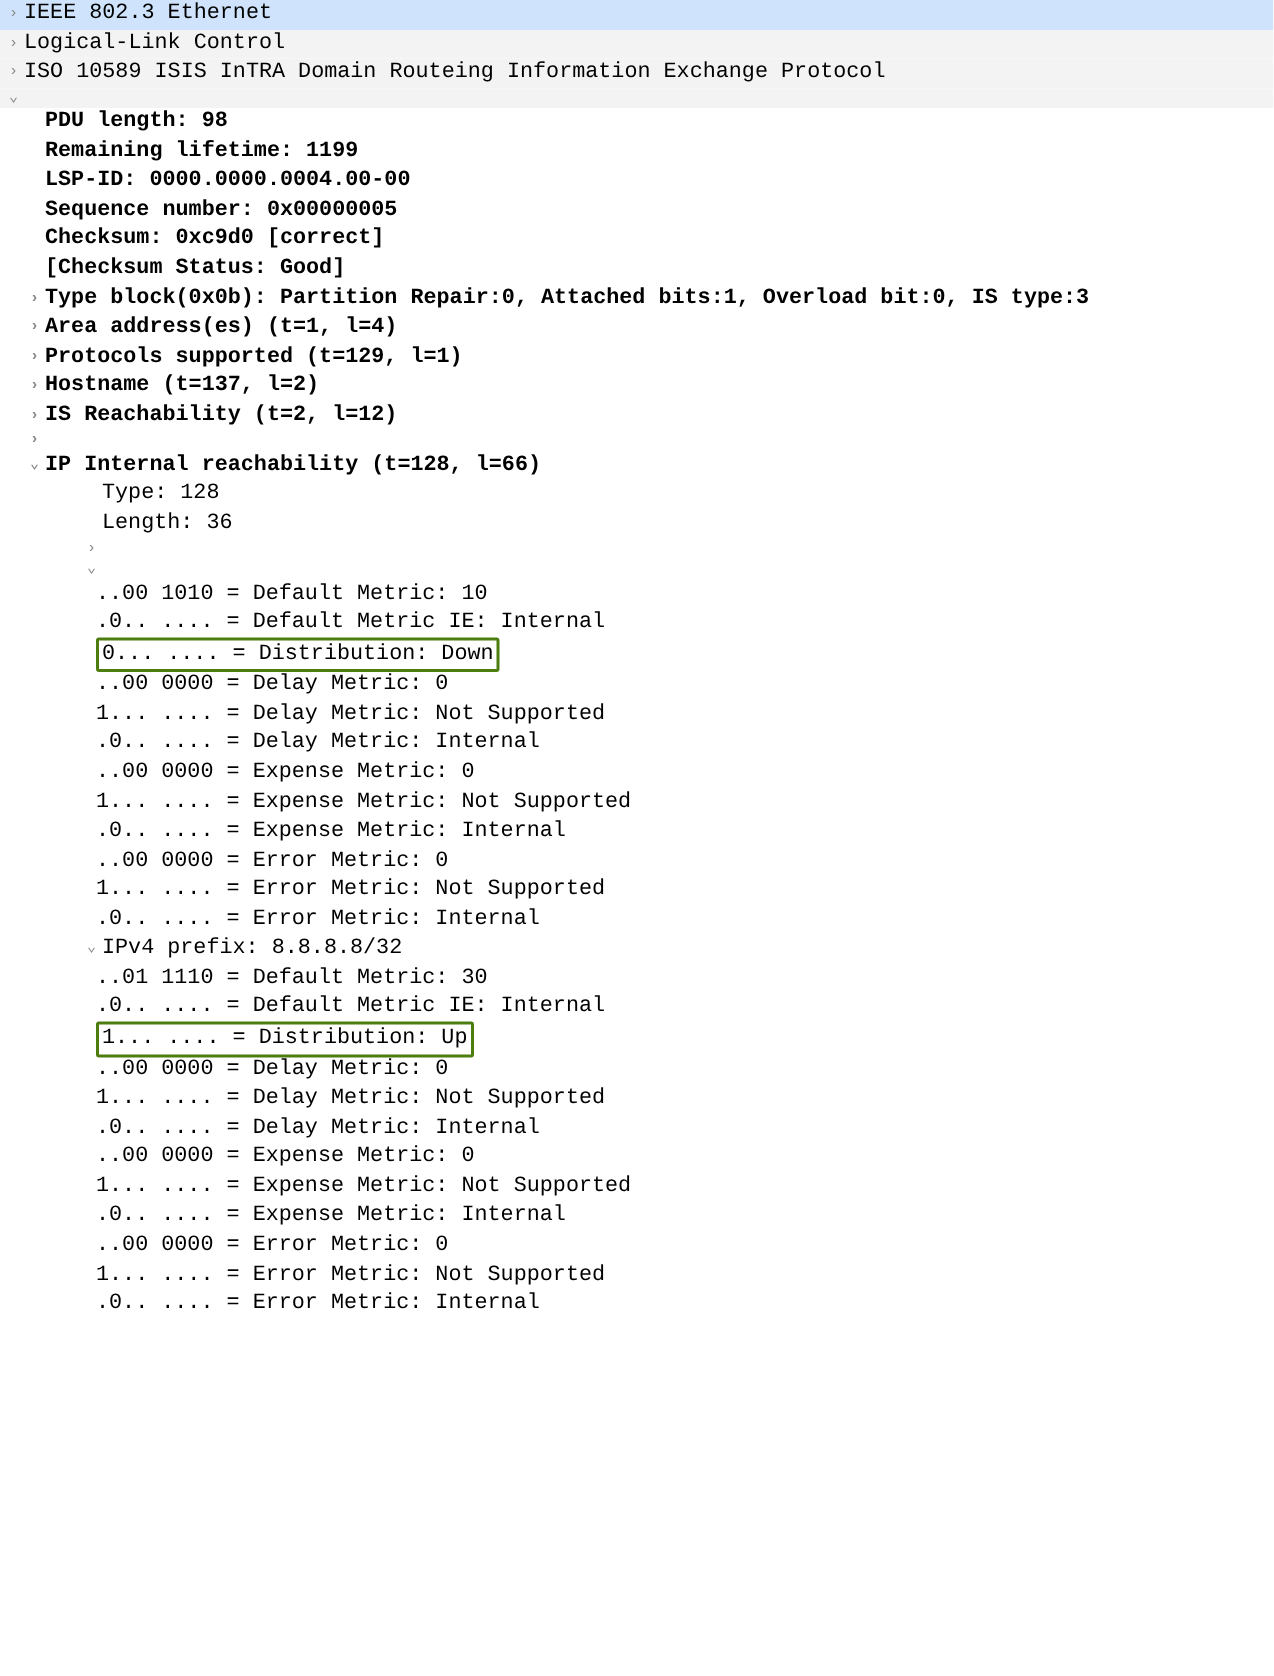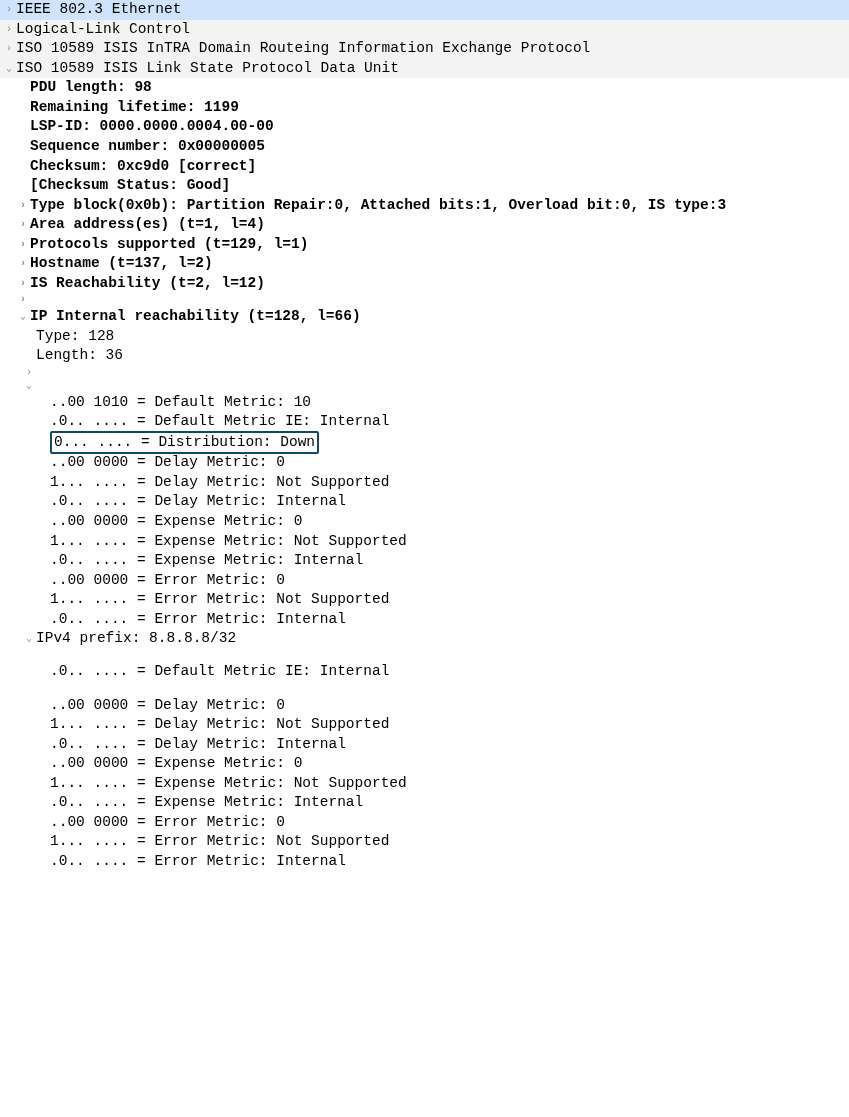--- a/index.html
+++ b/index.html
@@ -24,30 +24,30 @@
     width: 14px;
     text-align: center;
     color: #888;
     font-size: 10px;
     cursor: pointer;
     user-select: none;
   }
   .toggle.empty { color: transparent; }
   .i0 { padding-left: 2px; }
   .i1 { padding-left: 16px; font-weight: bold; }
-  .i2 { padding-left: 22px; }
-  .i3 { padding-left: 36px; }
+  .i2 { padding-left: 54px; }
+  .i3 { padding-left: 50px; }
   .sel {
     background: #cfe4fc;
   }
   .alt {
     background: #f3f3f3;
   }
   .redbox {
-    border: 2px solid #0c4a6e;
+    border: 2px solid #4d7c0f;
     border-radius: 2px;
     display: inline-block;
     padding: 0 2px;
     margin: -1px 0;
   }
 </style>
 </head>
 <body>
 
 <div class="row sel i0">
@@ -57,21 +57,20 @@
 <div class="row alt i0">
   <span class="toggle">›</span>
   <span>Logical-Link Control</span>
 </div>
 <div class="row alt i0">
   <span class="toggle">›</span>
   <span>ISO 10589 ISIS InTRA Domain Routeing Information Exchange Protocol</span>
 </div>
 <div class="row alt i0">
   <span class="toggle">⌄</span>
-  <span>ISO 10589 ISIS Link State Protocol Data Unit</span>
 </div>
 
 <div class="row i1">
   <span class="toggle empty">·</span>
   <span>PDU length: 98</span>
 </div>
 <div class="row i1">
   <span class="toggle empty">·</span>
   <span>Remaining lifetime: 1199</span>
 </div>
@@ -145,23 +144,23 @@
 <div class="row i3"><span class="toggle empty">·</span><span>.0.. .... = Expense Metric: Internal</span></div>
 <div class="row i3"><span class="toggle empty">·</span><span>..00 0000 = Error Metric: 0</span></div>
 <div class="row i3"><span class="toggle empty">·</span><span>1... .... = Error Metric: Not Supported</span></div>
 <div class="row i3"><span class="toggle empty">·</span><span>.0.. .... = Error Metric: Internal</span></div>
 
 <div class="row i2">
   <span class="toggle">⌄</span>
   <span>IPv4 prefix: 8.8.8.8/32</span>
 </div>
 
-<div class="row i3"><span class="toggle empty">·</span></div>
+<div class="row i3"><span class="toggle empty">·</span><span>..01 1110 = Default Metric: 30</span></div>
 <div class="row i3"><span class="toggle empty">·</span><span>.0.. .... = Default Metric IE: Internal</span></div>
-<div class="row i3"><span class="toggle empty">·</span></div>
+<div class="row i3"><span class="toggle empty">·</span><span class="redbox"><span>1... .... = Distribution: Up</span></span></div>
 <div class="row i3"><span class="toggle empty">·</span><span>..00 0000 = Delay Metric: 0</span></div>
 <div class="row i3"><span class="toggle empty">·</span><span>1... .... = Delay Metric: Not Supported</span></div>
 <div class="row i3"><span class="toggle empty">·</span><span>.0.. .... = Delay Metric: Internal</span></div>
 <div class="row i3"><span class="toggle empty">·</span><span>..00 0000 = Expense Metric: 0</span></div>
 <div class="row i3"><span class="toggle empty">·</span><span>1... .... = Expense Metric: Not Supported</span></div>
 <div class="row i3"><span class="toggle empty">·</span><span>.0.. .... = Expense Metric: Internal</span></div>
 <div class="row i3"><span class="toggle empty">·</span><span>..00 0000 = Error Metric: 0</span></div>
 <div class="row i3"><span class="toggle empty">·</span><span>1... .... = Error Metric: Not Supported</span></div>
 <div class="row i3"><span class="toggle empty">·</span><span>.0.. .... = Error Metric: Internal</span></div>
 

